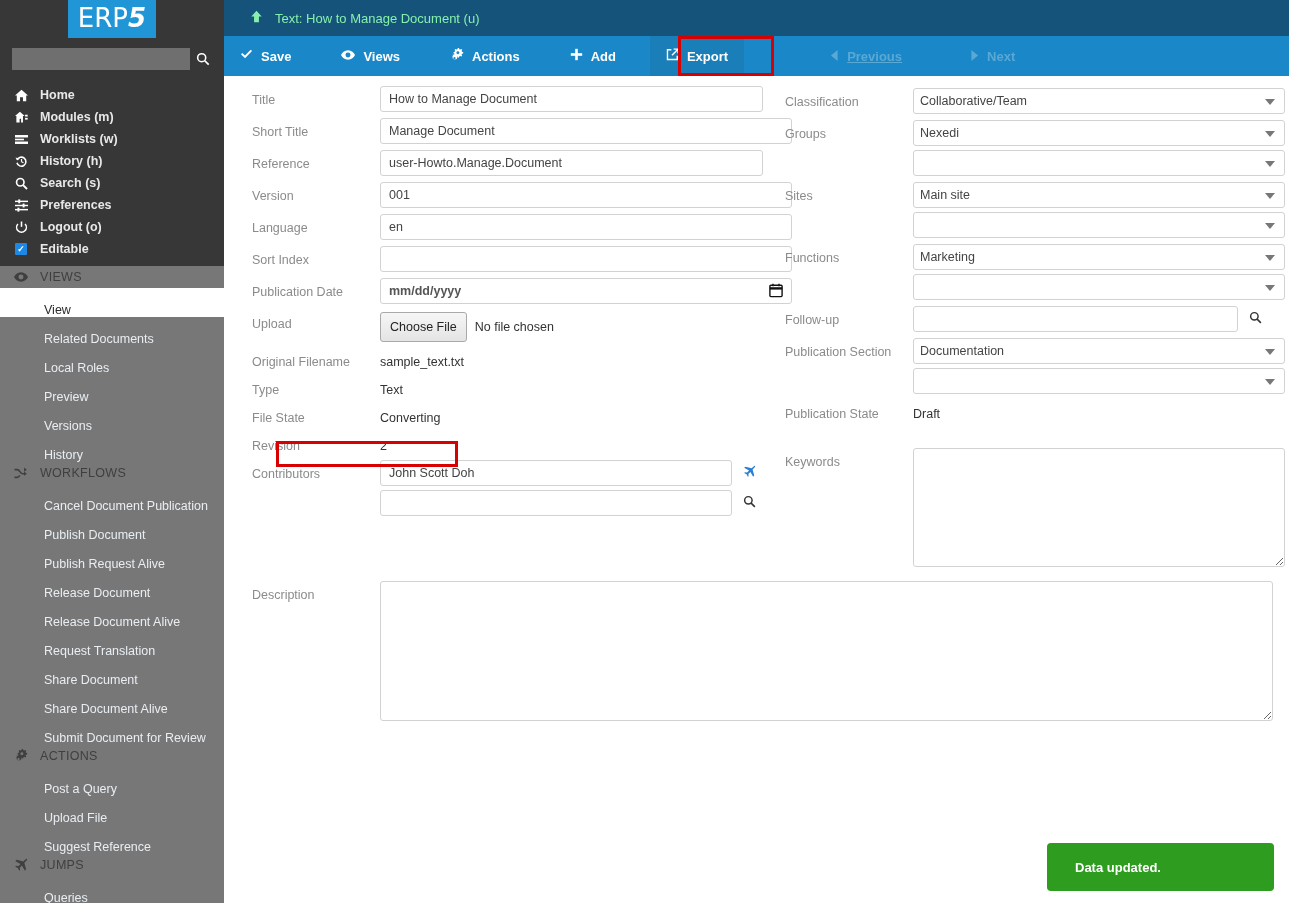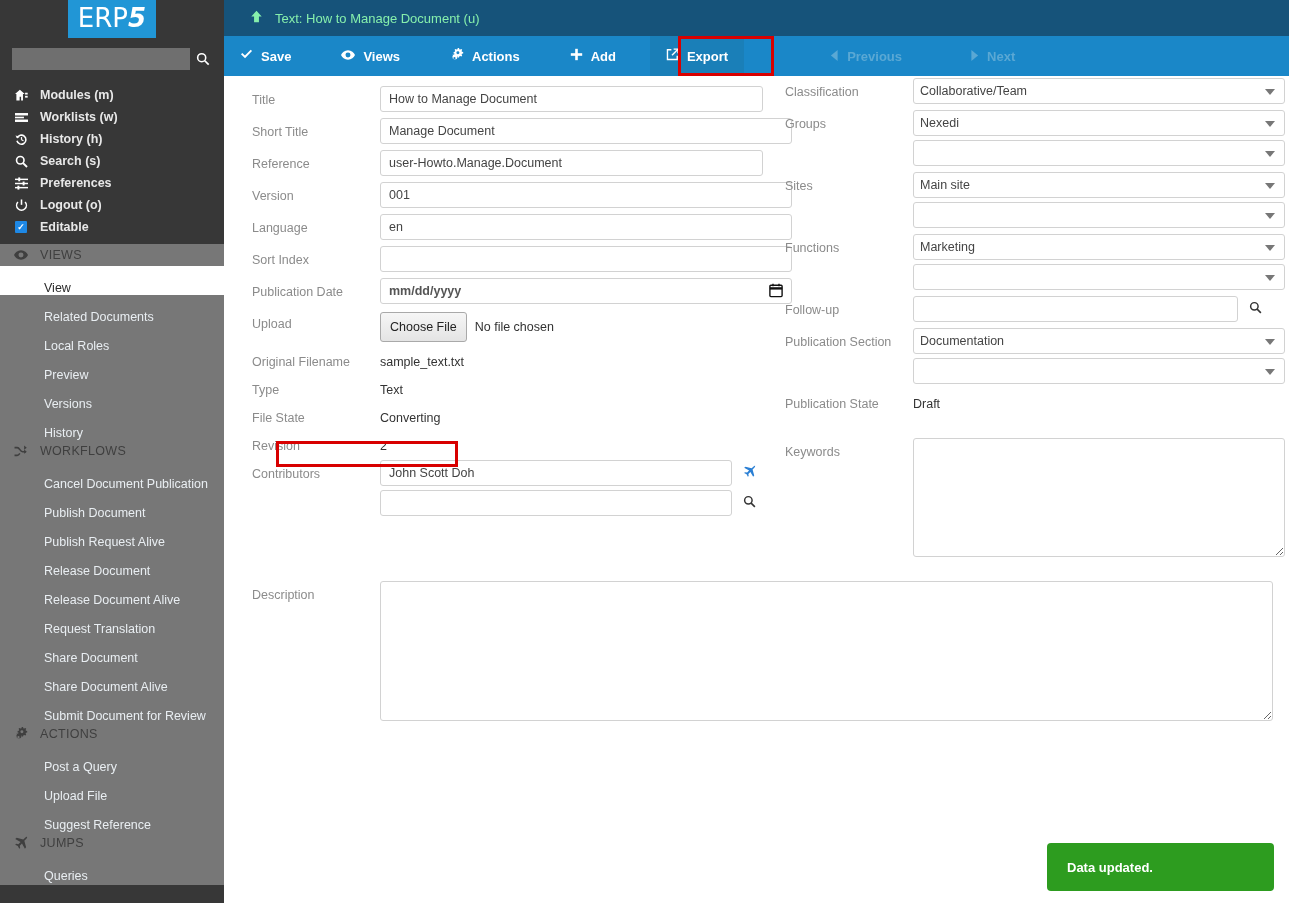--- a/index.html
+++ b/index.html
@@ -100,21 +100,21 @@
   }
   .tb-highlight {
     position: absolute; left: 678px; top: 36px; width: 96px; height: 40px;
     border: 3px solid #d80000; pointer-events: none;
   }
 
   
   .content { position: absolute; left: 224px; top: 76px; width: 1065px; height: 827px; background: #fff; }
 
   .col-left  { position: absolute; left: 28px;  top: 10px; width: 540px; }
-  .col-right { position: absolute; left: 561px; top: 2px; width: 500px; }
+  .col-right { position: absolute; left: 561px; top: 12px; width: 500px; }
 
   .frow { display: flex; align-items: flex-start; margin-bottom: 6px; position: relative; }
   .flabel {
     color: #8b8b8b; font-size: 12.5px; line-height: 16px;
     padding-top: 6px; flex: 0 0 128px;
   }
   .fctrl { flex: 1; }
 
   input.tin, .fake-in {
     width: 100%; height: 26px; border: 1px solid #d2d2d2; border-radius: 3px;
@@ -176,21 +176,21 @@
   }
   .ta-keywords { height: 119px; }
   .desc-row { position: absolute; left: 28px; top: 505px; width: 1021px; display: flex; }
   .desc-row .flabel { flex: 0 0 128px; }
   .ta-desc { height: 140px; }
 
   
   .toast {
     position: absolute; left: 1047px; top: 843px; width: 227px; height: 48px;
     background: #2d9c1f; color: #fff; border-radius: 4px;
-    display: flex; align-items: center; padding-left: 20px;
+    display: flex; align-items: center; padding-left: 28px;
     font-size: 13px; font-weight: bold;
   }
 </style>
 </head>
 <body>
 
 <div class="app">
 
   <div class="sidebar">
 
@@ -203,20 +203,28 @@
       <div class="search-icon-btn">
         <svg width="14" height="14" viewBox="0 0 16 16">
             <circle cx="6.5" cy="6.5" r="4.6" fill="none" stroke="currentColor" stroke-width="1.8"></circle>
             <line x1="10" y1="10" x2="14.5" y2="14.5" stroke="currentColor" stroke-width="2"></line>
           </svg>
       </div>
     </div>
 
     <div class="nav-main">
 
+      <div class="nav-item">
+        <span class="ico">
+          <svg width="13" height="13" viewBox="0 0 16 16" fill="currentColor">
+              <path d="M8 1 0 8h2.2v7h4V10h3.6v5h4V8H16z"></path>
+            </svg>
+        </span>
+        <span class="lbl">Home</span>
+      </div>
 
       <div class="nav-item">
         <span class="ico">
           <svg width="13" height="13" viewBox="0 0 16 16" fill="currentColor">
               <path d="M6 1 0 6h1.7v8h4V9.5h1.8V14h2.3V6H12z"></path>
               <rect x="12.4" y="4.6" width="3.2" height="2.2"></rect>
               <rect x="12.4" y="8.4" width="3.2" height="2.2"></rect>
             </svg>
         </span>
         <span class="lbl">Modules (m)</span>
@@ -439,21 +447,21 @@
     <div class="tb-btn export spacer-left">
       <span class="ico">
         <svg width="13" height="13" viewBox="0 0 16 16" fill="none" stroke="currentColor" stroke-width="1.7">
             <path d="M6.6 2.2H1.8v12h12V9.4"></path>
             <polyline points="9.4,1.4 14.8,1.4 14.8,6.6" fill="none"></polyline>
             <line x1="14.4" y1="1.8" x2="7.4" y2="8.8"></line>
           </svg>
       </span>
       <span>Export</span>
     </div>
-    <div class="tb-btn disabled" style="margin-left:70px;">
+    <div class="tb-btn disabled" style="margin-left:70px;text-decoration:underline;">
       <span class="ico">
         <svg width="9" height="11" viewBox="0 0 10 12" fill="currentColor">
             <path d="M8.5 0 1 6l7.5 6z"></path>
           </svg>
       </span>
       <span>Previous</span>
     </div>
     <div class="tb-btn disabled" style="margin-left:36px;">
       <span class="ico">
         <svg width="9" height="11" viewBox="0 0 10 12" fill="currentColor">

